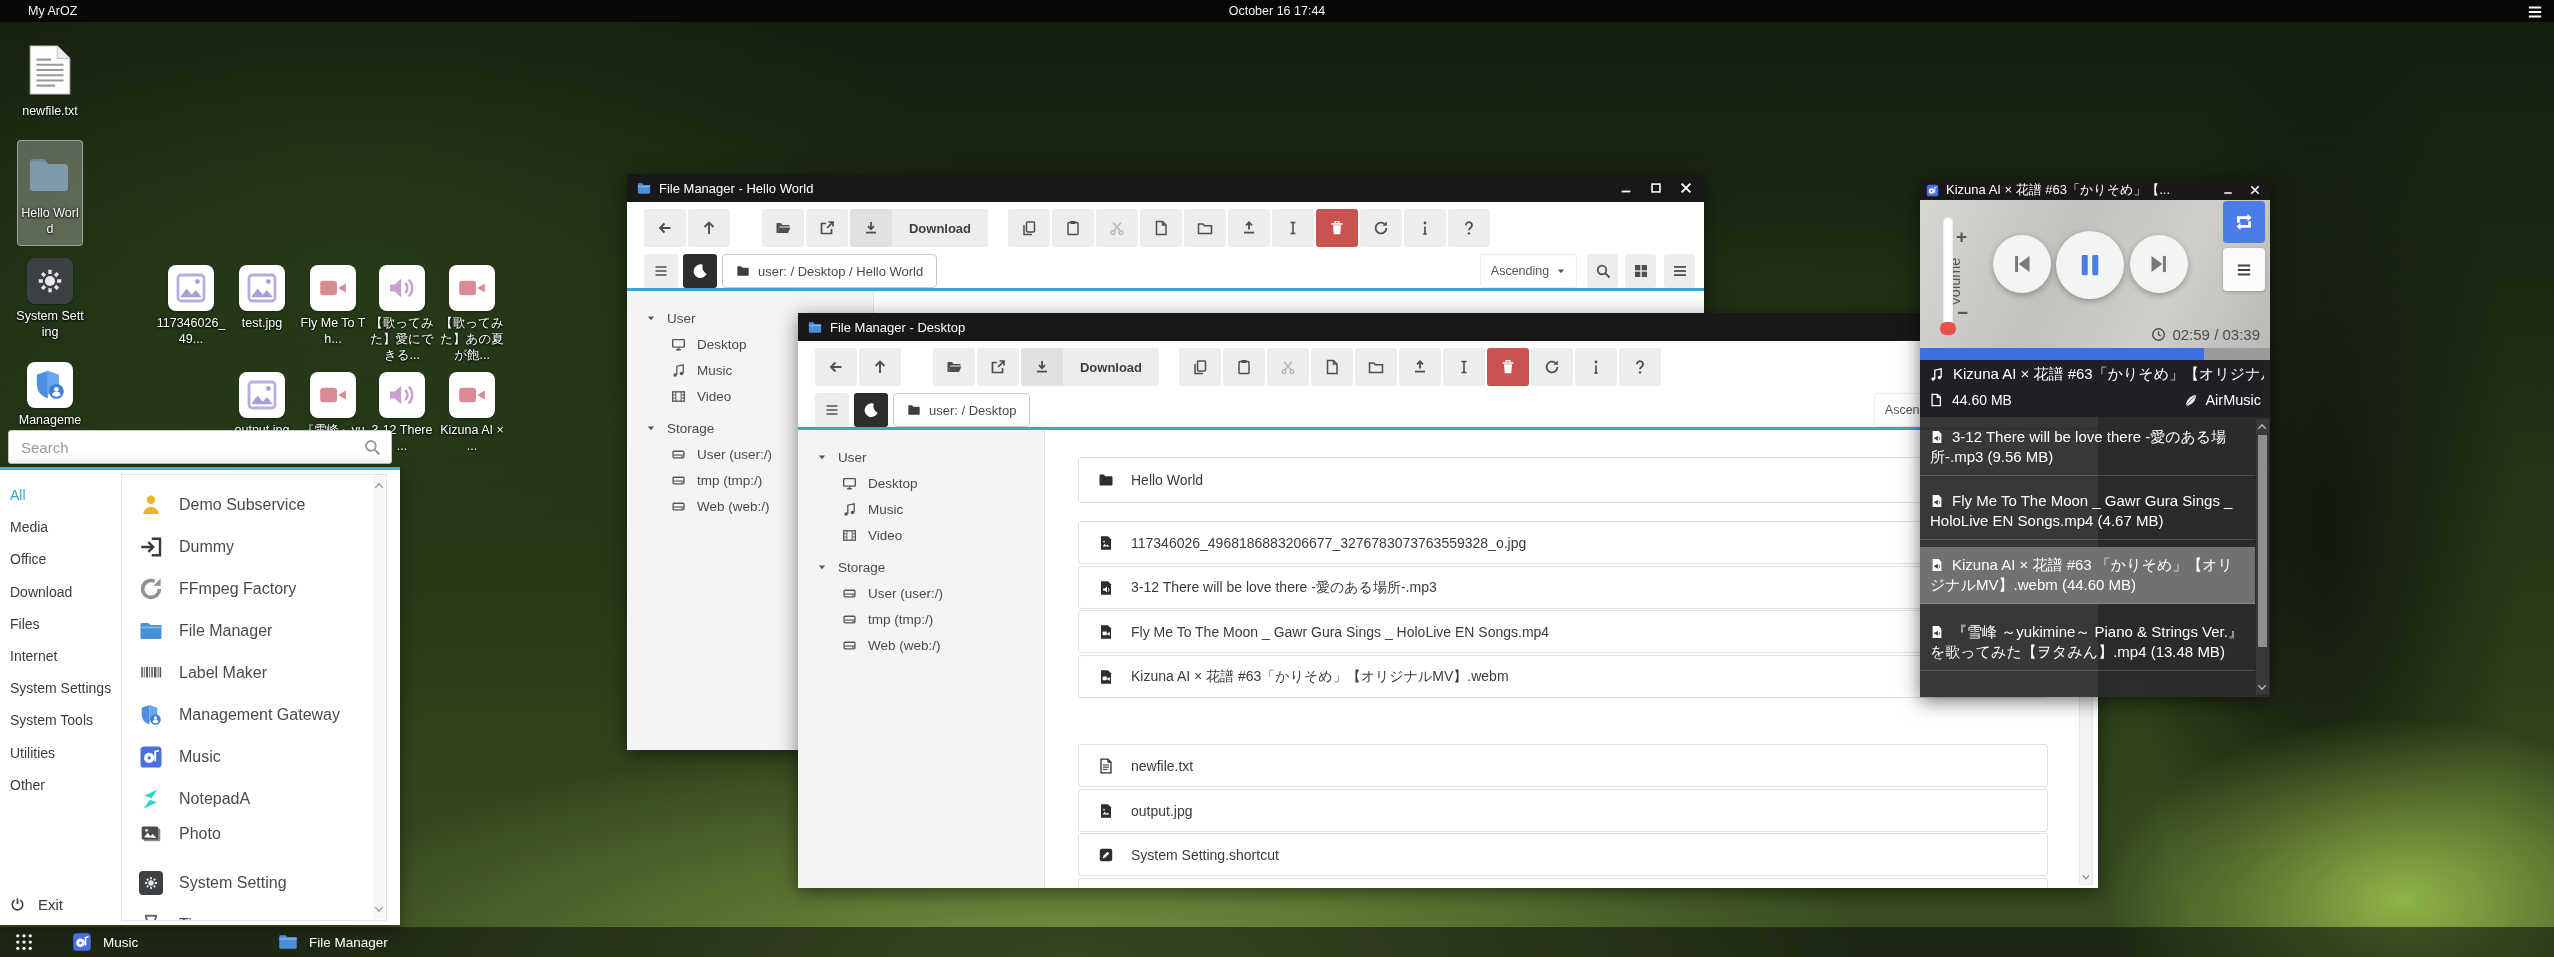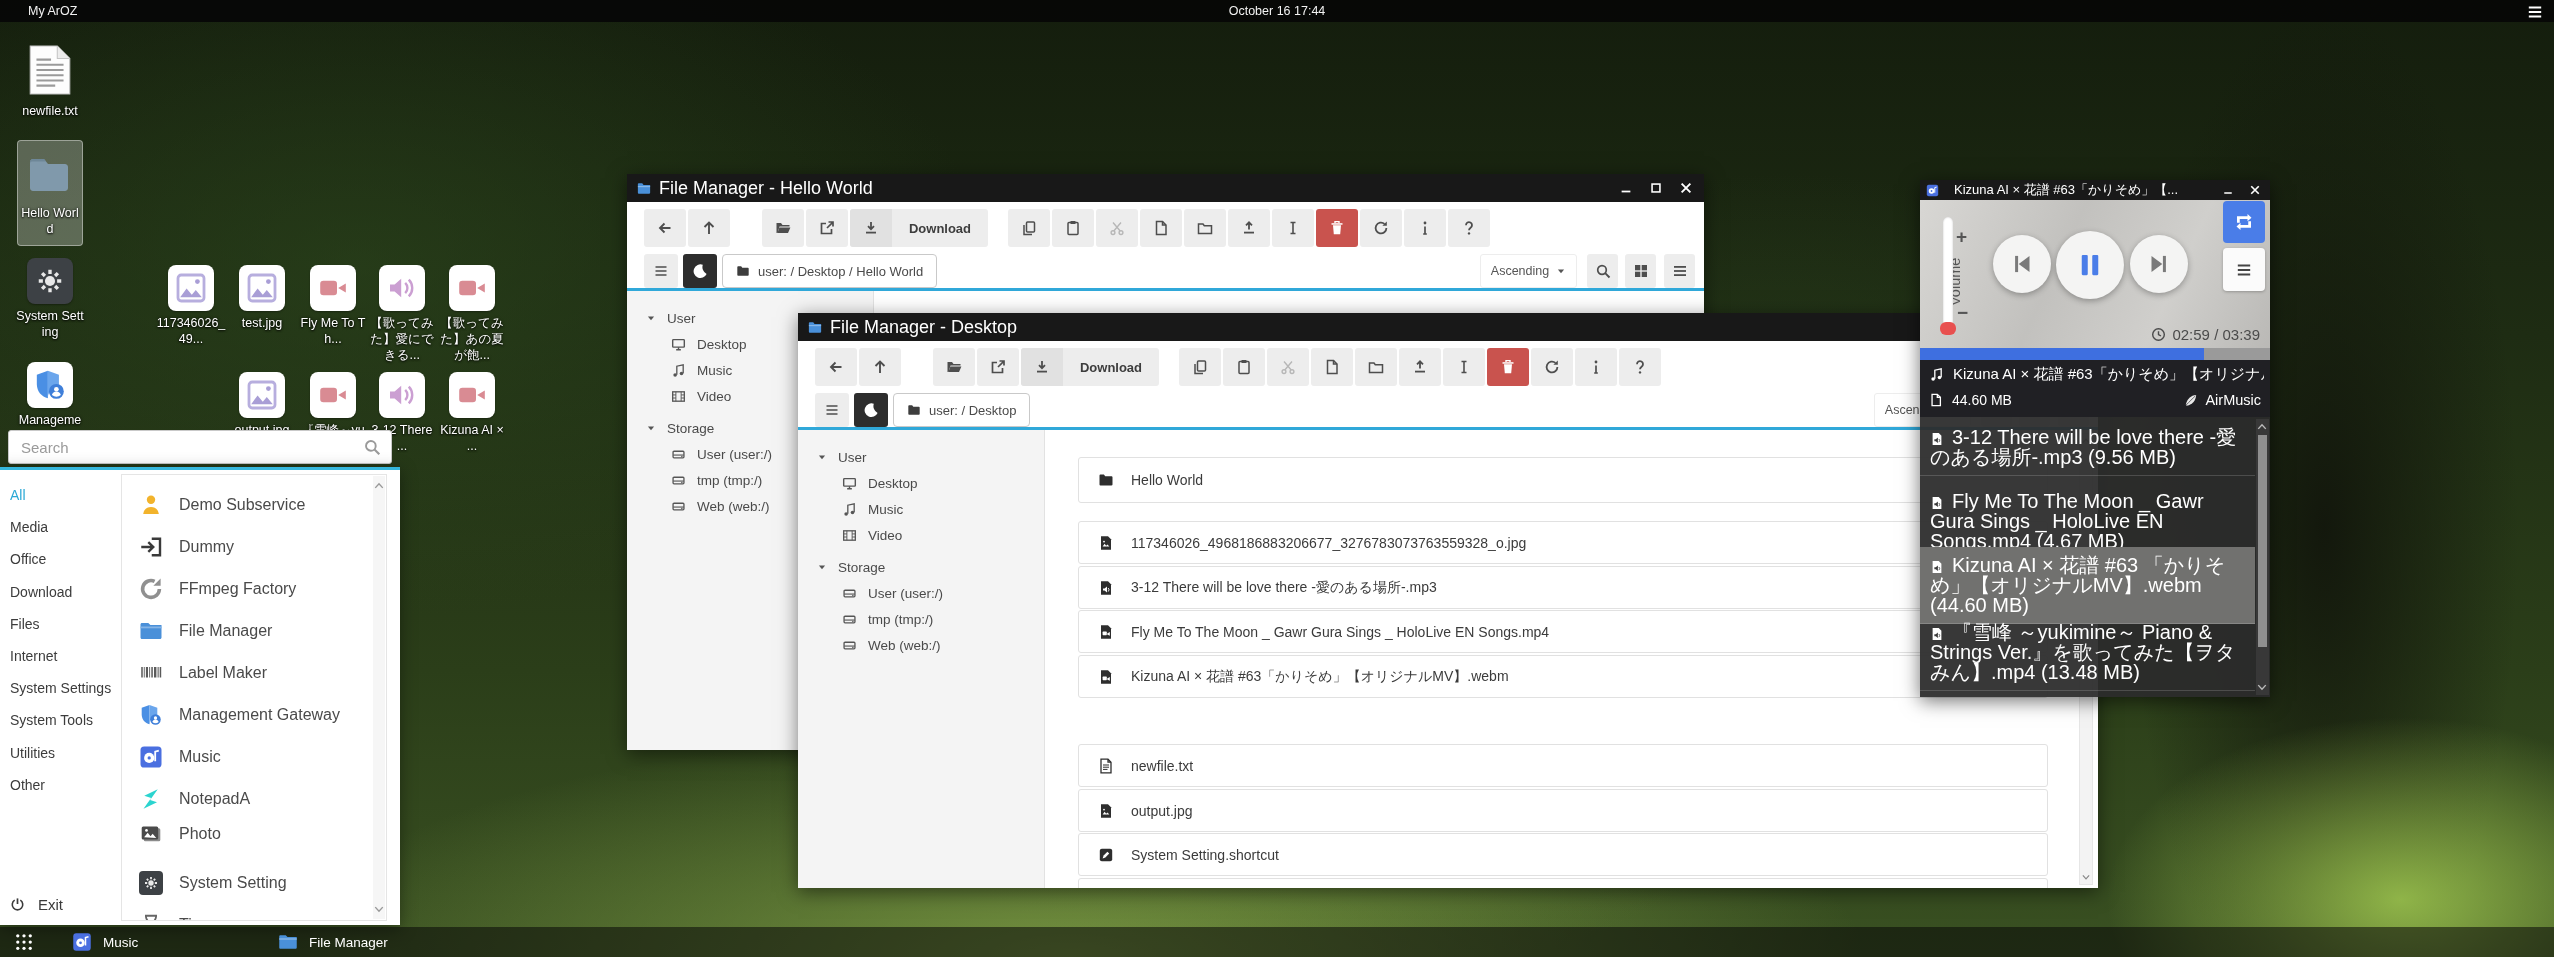--- a/index.html
+++ b/index.html
@@ -27,21 +27,21 @@
   
   .dicon{position:absolute;width:84px;text-align:center;z-index:2;cursor:default}
   .dicon .lbl{max-width:70px;margin:4px auto 0;font-size:12.5px;line-height:16px;color:#fff;
      text-shadow:0 1px 2px rgba(0,0,0,.9),0 0 3px rgba(0,0,0,.7);word-break:break-all}
   .tile{width:46px;height:46px;margin:0 auto;background:#fff;border-radius:8px;display:flex;align-items:center;justify-content:center;box-shadow:0 1px 2px rgba(0,0,0,.35)}
   .tile.dark{background:#3d4145}
   .dsel{width:66px;margin:0 auto;padding:12px 0 8px;background:rgba(255,255,255,.28);border:1px solid rgba(255,255,255,.4);border-radius:4px}
   
   .win{position:absolute;background:#fff;box-shadow:0 4px 18px rgba(0,0,0,.5)}
   .tbar{position:absolute;left:0;top:0;right:0;height:28px;background:#181818;display:flex;align-items:center;padding:0 10px;gap:8px}
-  .tbar .t{color:#fff;font-size:18px;white-space:nowrap;overflow:hidden}
+  .tbar .t{color:#fff;font-size:13px;white-space:nowrap;overflow:hidden}
   .wctl{position:absolute;top:0;width:28px;height:28px;color:#fff;display:flex;align-items:center;justify-content:center;cursor:pointer}
   
   .toolrow{position:absolute;left:0;right:0;top:28px;height:52px;background:#fff}
   .tbtn{position:absolute;top:7px;width:42px;height:38px;background:#ededed;border-radius:3px;color:#4e4e4e;display:flex;align-items:center;justify-content:center;cursor:pointer}
   .tbtn.dis{color:#b7b7b7}
   .tbtn.danger{background:#c9534e;color:#fff}
   .dl{position:absolute;top:7px;left:223px;width:138px;height:38px;background:#ededed;border-radius:3px;display:flex;align-items:center;cursor:pointer}
   .dl .dlic{width:42px;height:38px;background:#e1e1e1;border-radius:3px 0 0 3px;display:flex;align-items:center;justify-content:center;color:#4e4e4e}
   .dl .dlb{flex:1;text-align:center;font-weight:bold;font-size:13px;color:#3d3d3d}
   .crumbrow{position:absolute;left:0;right:0;top:80px;height:34px}
@@ -69,40 +69,40 @@
   #sm-panel{position:absolute;left:0;top:37px;width:400px;height:458px;background:#fff;border-top:3px solid #35b7dc;box-shadow:0 4px 16px rgba(0,0,0,.4)}
   .cat{position:absolute;left:0;width:120px;height:32px;display:flex;align-items:center;padding-left:10px;font-size:14px;color:#3c3c3c;cursor:pointer}
   .cat.active{color:#2ba9d6}
   #sm-exit{position:absolute;left:10px;bottom:12px;display:flex;align-items:center;gap:13px;font-size:15px;color:#3a3a3a;cursor:pointer}
   #sm-apps{position:absolute;left:121px;top:4px;right:13px;bottom:4px;border:1px solid #e5e5e5;overflow:hidden;background:#fff}
   .app{position:absolute;left:0;right:14px;height:42px;display:flex;align-items:center;gap:16px;padding-left:17px;font-size:16px;color:#4a4a4a;cursor:pointer}
   #sm-scroll{position:absolute;right:1px;top:1px;bottom:1px;width:12px;background:#f6f6f6;color:#999}
   #sm-scroll .up{position:absolute;top:4px;left:0}#sm-scroll .dn{position:absolute;bottom:4px;left:0}
   
   #player{position:absolute;left:1920px;top:180px;width:350px;height:517px;z-index:10;box-shadow:0 4px 18px rgba(0,0,0,.55)}
-  #p-tbar{position:absolute;left:0;top:0;right:0;height:20px;background:#191919;display:flex;align-items:center;gap:15px;padding:0 6px}
+  #p-tbar{position:absolute;left:0;top:0;right:0;height:20px;background:#191919;display:flex;align-items:center;gap:7px;padding:0 6px}
   #p-tbar .t{color:#fff;font-size:13px;white-space:nowrap;overflow:hidden;max-width:265px}
   .pctl{position:absolute;top:0;width:24px;height:20px;color:#fff;display:flex;align-items:center;justify-content:center;cursor:pointer}
   #p-stage{position:absolute;left:0;top:20px;right:0;height:148px;background:linear-gradient(115deg,#d8d7d4 0%,#c2c1be 40%,#d0cfcc 70%,#bab9b6 100%)}
   #vol-track{position:absolute;left:23px;top:17px;width:10px;height:112px;background:#fff;border-radius:5px;box-shadow:inset 0 0 2px rgba(0,0,0,.25);cursor:pointer}
   #vol-handle{position:absolute;left:20px;top:122px;width:16px;height:13px;background:#e8504f;border-radius:6px;cursor:grab}
   .volpm{position:absolute;font-size:19px;color:#555;font-weight:bold}
   #vol-label{position:absolute;left:27px;top:48px;height:58px;writing-mode:vertical-rl;transform:rotate(180deg);font-size:14.5px;color:#555}
   .pcirc{position:absolute;border-radius:50%;background:#f4f4f3;box-shadow:0 2px 6px rgba(0,0,0,.3);display:flex;align-items:center;justify-content:center;color:#7a7a7a;cursor:pointer}
   #p-repeat{position:absolute;left:303px;top:1px;width:42px;height:42px;border-radius:4px;background:#4a7de8;color:#fff;display:flex;align-items:center;justify-content:center;cursor:pointer}
   #p-menu{position:absolute;left:303px;top:48px;width:42px;height:43px;border-radius:4px;background:#fbfbfb;color:#444;display:flex;align-items:center;justify-content:center;cursor:pointer;box-shadow:0 1px 3px rgba(0,0,0,.25)}
   #p-time{position:absolute;right:10px;top:126px;display:flex;align-items:center;gap:6px;font-size:15px;color:#4b4b4b}
   #p-prog{position:absolute;left:0;top:168px;right:0;height:12px;background:#9a9a9a;cursor:pointer}
   #p-fill{position:absolute;left:0;top:0;height:100%;background:#3e6fe0}
   #p-now{position:absolute;left:0;top:180px;right:0;height:57px;background:#202024;color:#fff}
   #p-now .r1{position:absolute;left:9px;top:5px;display:flex;align-items:center;gap:9px;font-size:15px;white-space:nowrap;overflow:hidden;max-width:335px}
   #p-now .r2{position:absolute;left:9px;top:32px;display:flex;align-items:center;gap:9px;font-size:14px}
   #p-now .eng{position:absolute;right:9px;top:32px;display:flex;align-items:center;gap:7px;font-size:14.5px}
   #p-list{position:absolute;left:0;top:237px;right:0;bottom:0;background:rgba(44,44,44,.94);color:#fff;overflow:hidden}
-  .pl{position:absolute;left:0;right:15px;padding:8px 8px 8px 10px;font-size:20px;line-height:20px;border-bottom:1px solid rgba(255,255,255,.16);cursor:pointer}
+  .pl{position:absolute;left:0;right:15px;padding:8px 8px 8px 10px;font-size:15px;line-height:20px;border-bottom:1px solid rgba(255,255,255,.16);cursor:pointer}
   .pl.sel{background:#71716f}
   .pl .ic{vertical-align:-2px;margin-right:8px}
   #p-scroll{position:absolute;right:1px;top:2px;bottom:2px;width:13px;background:rgba(60,60,60,.8);color:#bbb}
   #p-scroll .thumb{position:absolute;left:2px;top:16px;width:9px;height:212px;background:#8f8f8f}
   #p-scroll .up{position:absolute;top:2px;left:0}#p-scroll .dn{position:absolute;bottom:2px;left:0}
   
   #taskbar{position:absolute;left:0;bottom:0;width:100%;height:30px;background:rgba(8,8,8,.55);z-index:30;color:#fff}
   .tk{position:absolute;display:flex;align-items:center;gap:11px;height:30px;font-size:13.5px;cursor:pointer}
 </style>
 </head>

